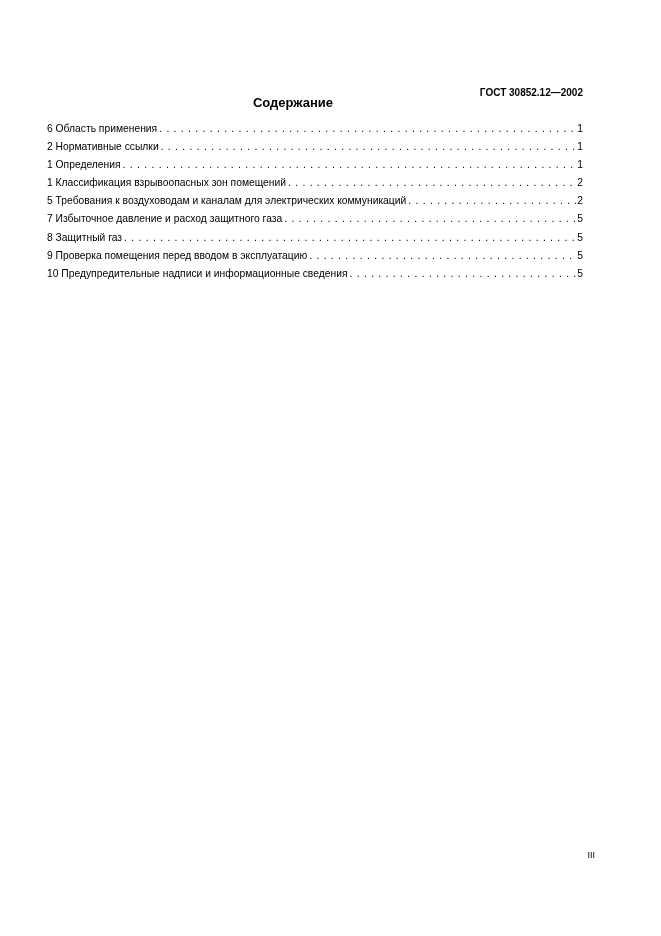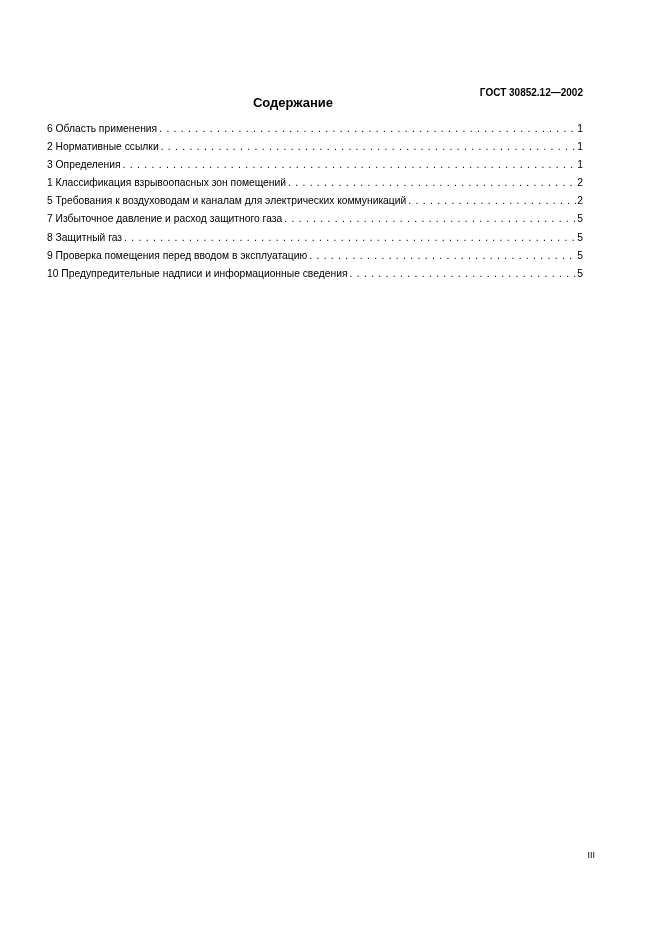--- a/index.html
+++ b/index.html
@@ -27,21 +27,21 @@
     <span class="toc-label">6  Область применения</span>
     <span class="toc-dots"></span>
     <span class="toc-page">1</span>
   </li>
   <li class="toc-row">
     <span class="toc-label">2  Нормативные ссылки</span>
     <span class="toc-dots"></span>
     <span class="toc-page">1</span>
   </li>
   <li class="toc-row">
-    <span class="toc-label">3  Определения</span>
+    <span class="toc-label">1  Определения</span>
     <span class="toc-dots"></span>
     <span class="toc-page">1</span>
   </li>
   <li class="toc-row">
     <span class="toc-label">1  Классификация взрывоопасных зон помещений</span>
     <span class="toc-dots"></span>
     <span class="toc-page">2</span>
   </li>
   <li class="toc-row">
     <span class="toc-label">5  Требования к воздуховодам и каналам для электрических коммуникаций</span>

